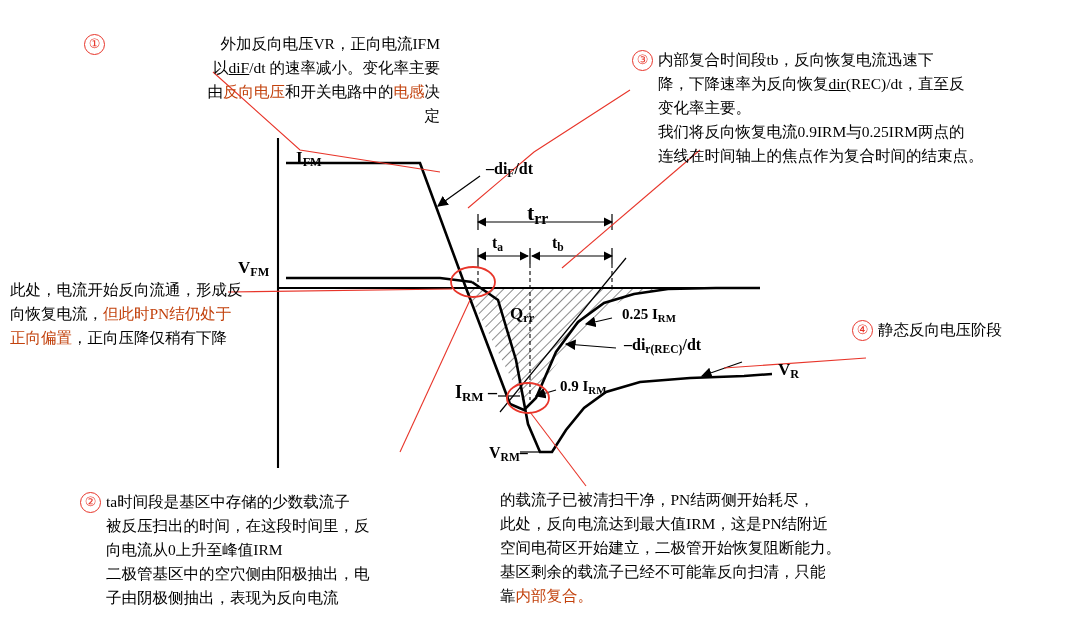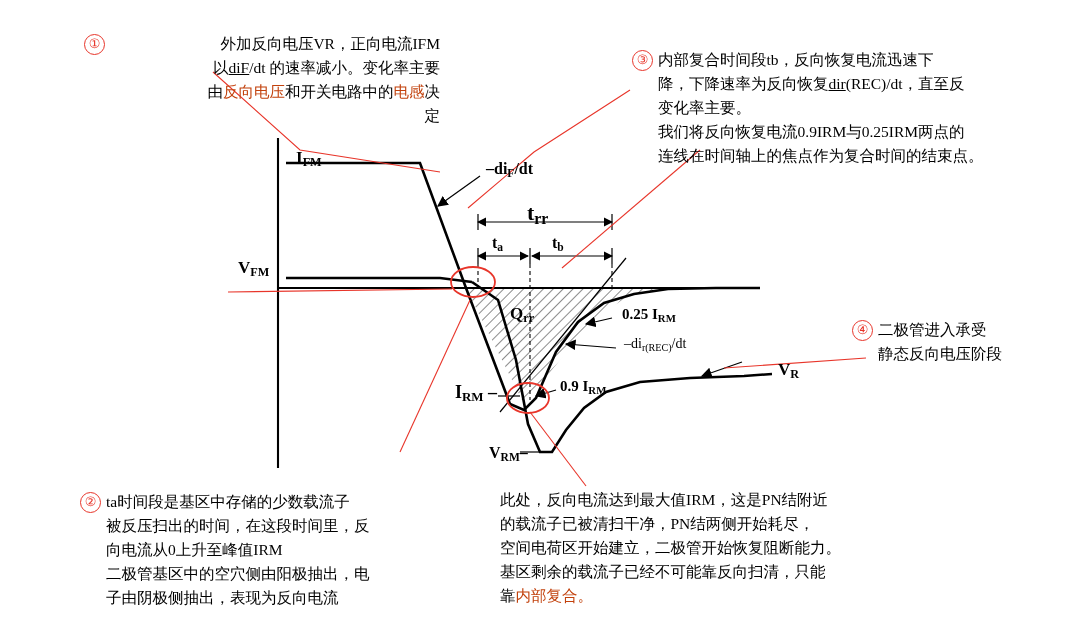--- a/index.html
+++ b/index.html
@@ -125,56 +125,60 @@
   <div class="lbl" style="left:492px;top:234px;font-size:16px;font-weight:bold;">t<span class="sub">a</span></div>
 
   <div class="lbl" style="left:552px;top:234px;font-size:16px;font-weight:bold;">t<span class="sub">b</span></div>
 
   <div class="lbl" style="left:510px;top:304px;font-size:17px;font-weight:bold;">Q<span class="sub">rr</span></div>
 
   <div class="lbl" style="left:622px;top:306px;font-size:15px;font-weight:bold;">0.25 I<span class="sub">RM</span></div>
 
   <div class="lbl" style="left:560px;top:378px;font-size:15px;font-weight:bold;">0.9 I<span class="sub">RM</span></div>
 
-  <div class="lbl" style="left:624px;top:336px;font-size:14px;font-weight:normal;">–di<span class="sub">r(REC)</span>/dt</div>
+  <div class="lbl" style="left:624px;top:336px;font-size:16px;font-weight:bold;">–di<span class="sub">r(REC)</span>/dt</div>
 
   <div class="num" style="left:84px;top:34px;">①</div>
   <div class="ann" style="left:110px;top:32px;width:330px;text-align:right;">
     <div>外加反向电压VR，正向电流IFM</div>
     <div>以<span class="u">diF</span>/dt 的速率减小。变化率主要</div>
     <div>由<span class="red">反向电压</span>和开关电路中的<span class="red">电感</span>决</div>
     <div>定</div>
   </div>
 
   <div class="num" style="left:632px;top:50px;">③</div>
   <div class="ann" style="left:658px;top:48px;width:400px;">
     <div>内部复合时间段tb，反向恢复电流迅速下</div>
     <div>降，下降速率为反向恢复<span class="u">dir</span>(REC)/dt，直至反</div>
     <div>变化率主要。</div>
     <div>我们将反向恢复电流0.9IRM与0.25IRM两点的</div>
     <div>连线在时间轴上的焦点作为复合时间的结束点。</div>
   </div>
 
+  <div class="ann" style="left:10px;top:278px;width:260px;">
+    <div>此处，电流开始反向流通，形成反</div>
+    <div>向恢复电流，<span class="red">但此时PN结仍处于</span></div>
+    <div><span class="red">正向偏置</span>，正向压降仅稍有下降</div>
+  </div>
 
   <div class="num" style="left:852px;top:320px;">④</div>
   <div class="ann" style="left:878px;top:318px;width:200px;">
-    <div>二极管进入承受</div>
     <div>静态反向电压阶段</div>
   </div>
 
   <div class="num" style="left:80px;top:492px;">②</div>
   <div class="ann" style="left:106px;top:490px;width:360px;">
     <div>ta时间段是基区中存储的少数载流子</div>
     <div>被反压扫出的时间，在这段时间里，反</div>
     <div>向电流从0上升至峰值IRM</div>
     <div>二极管基区中的空穴侧由阳极抽出，电</div>
     <div>子由阴极侧抽出，表现为反向电流</div>
   </div>
 
   <div class="ann" style="left:500px;top:488px;width:470px;">
+    <div>的载流子已被清扫干净，PN结两侧开始耗尽，</div>
     <div>此处，反向电流达到最大值IRM，这是PN结附近</div>
-    <div>的载流子已被清扫干净，PN结两侧开始耗尽，</div>
     <div>空间电荷区开始建立，二极管开始恢复阻断能力。</div>
     <div>基区剩余的载流子已经不可能靠反向扫清，只能</div>
     <div>靠<span class="red">内部复合。</span></div>
   </div>
 
 </div>
 
 </body></html>

